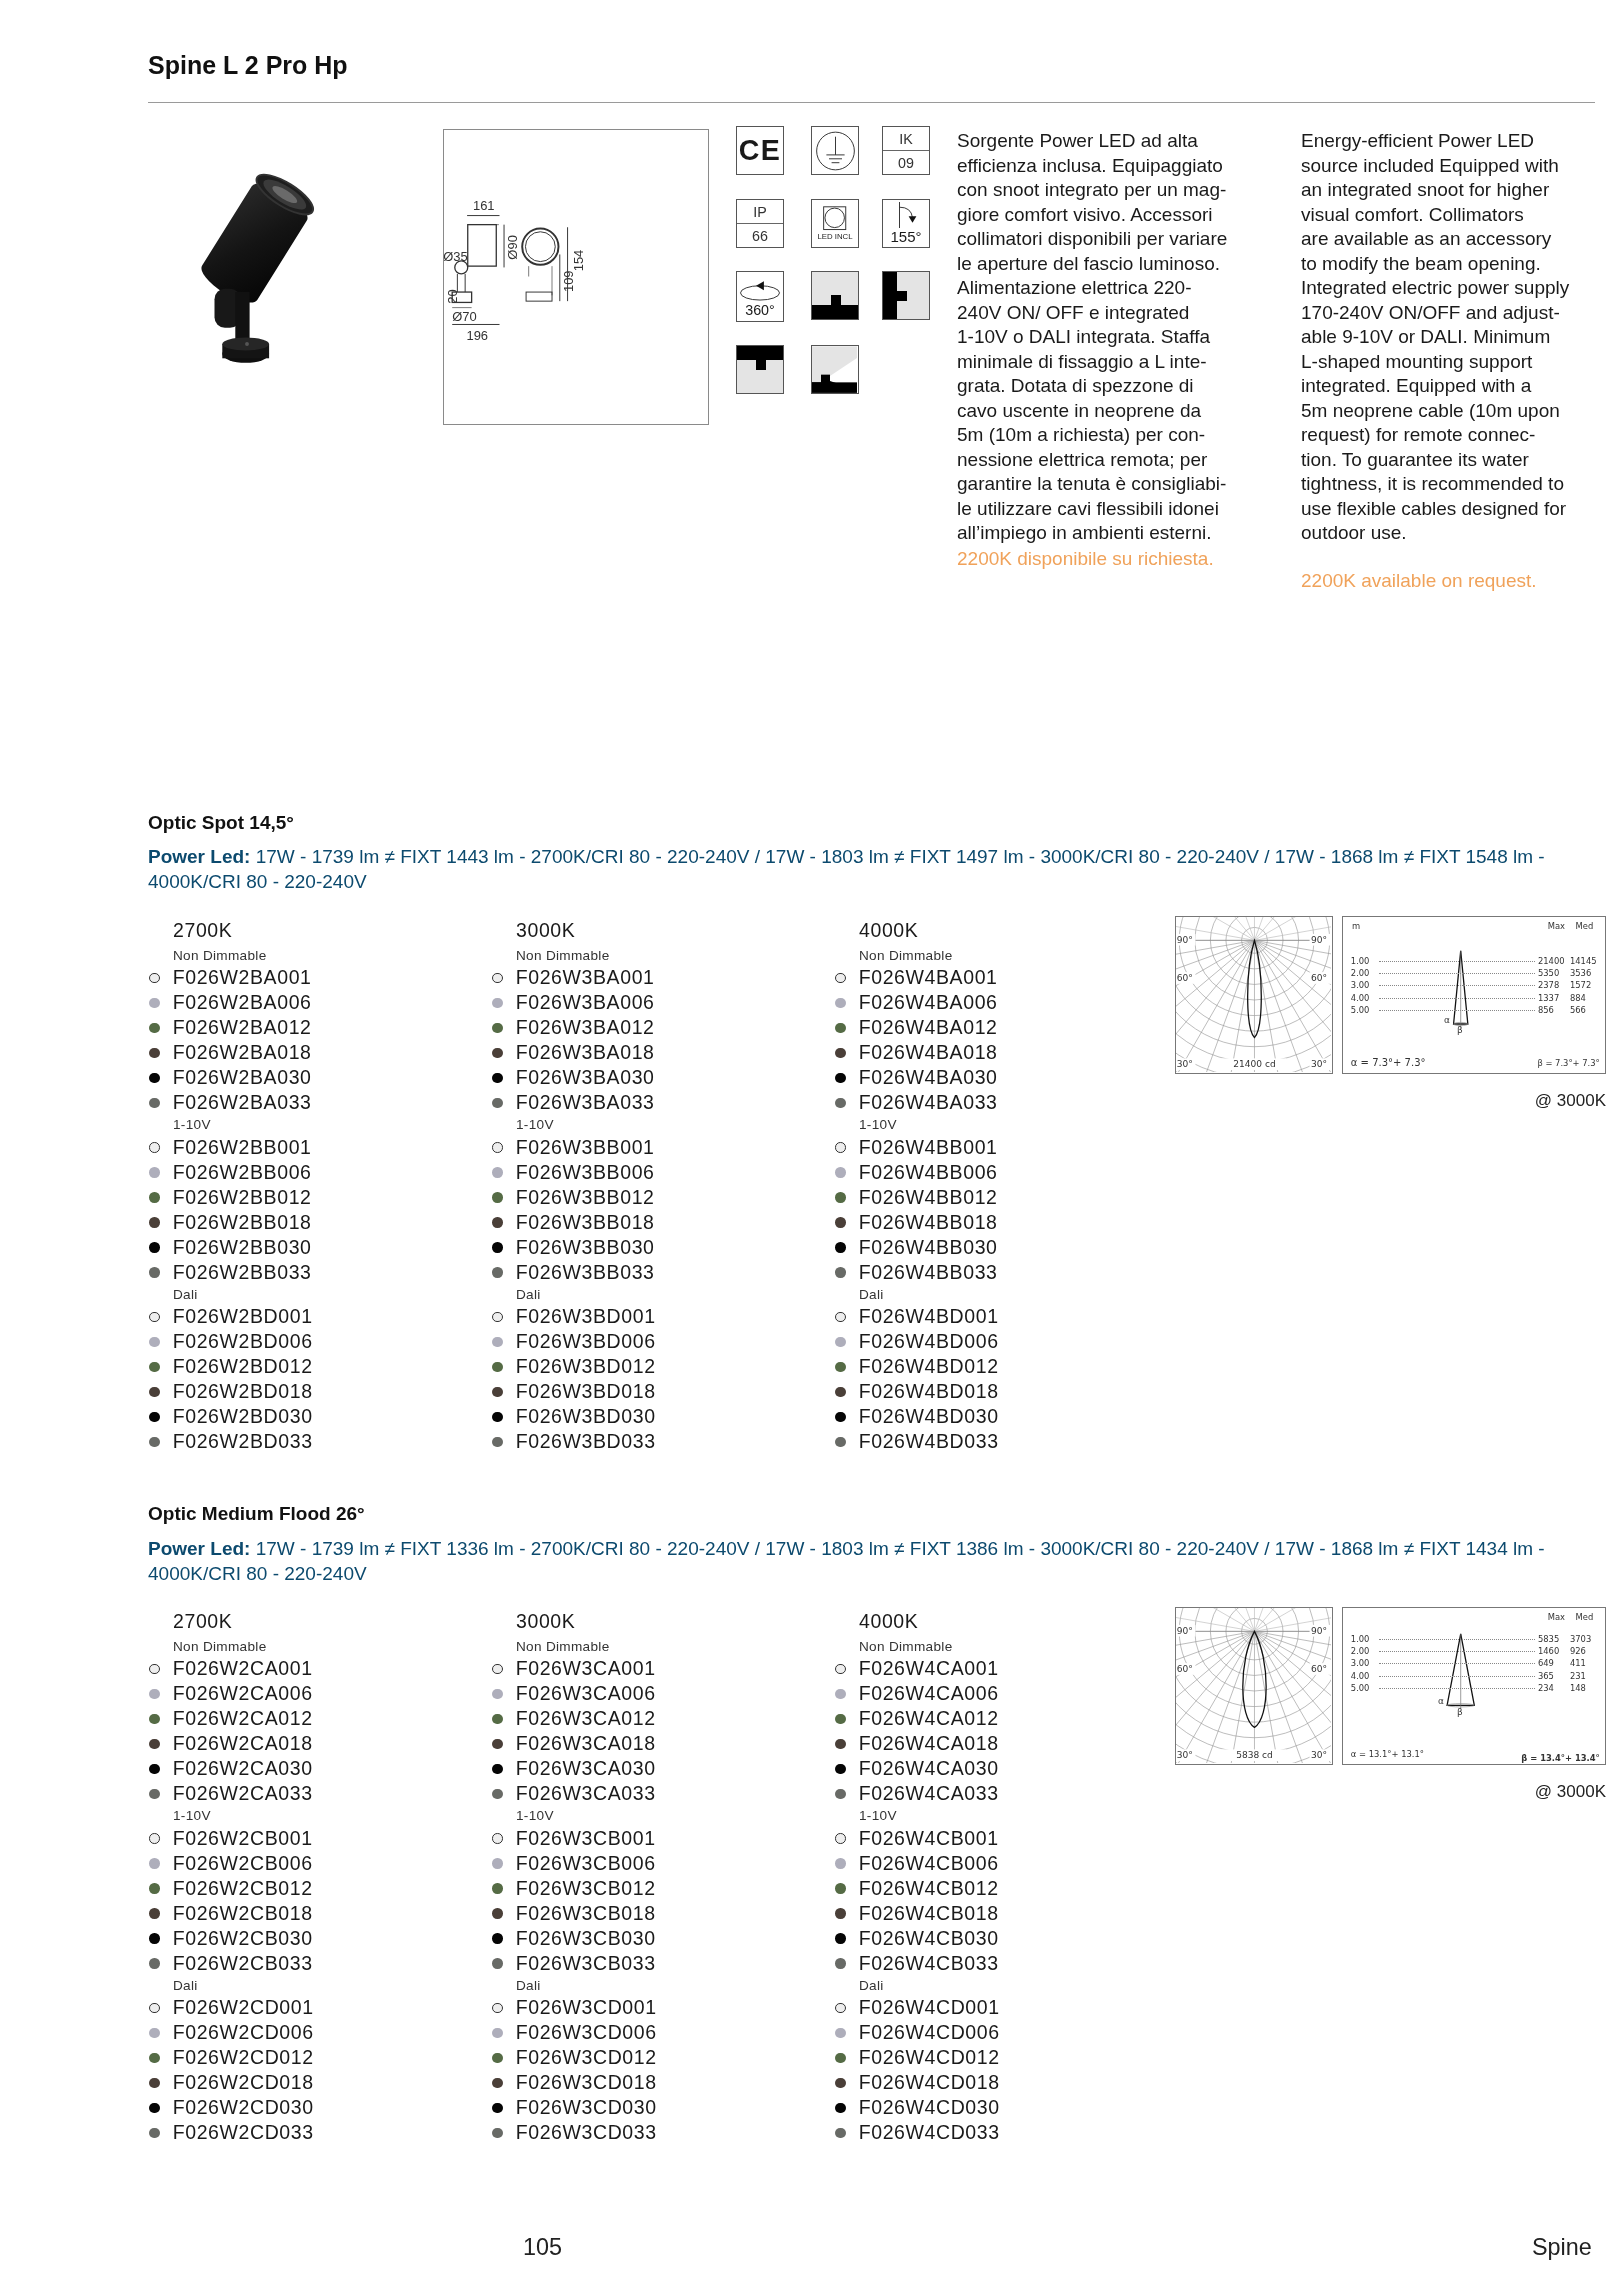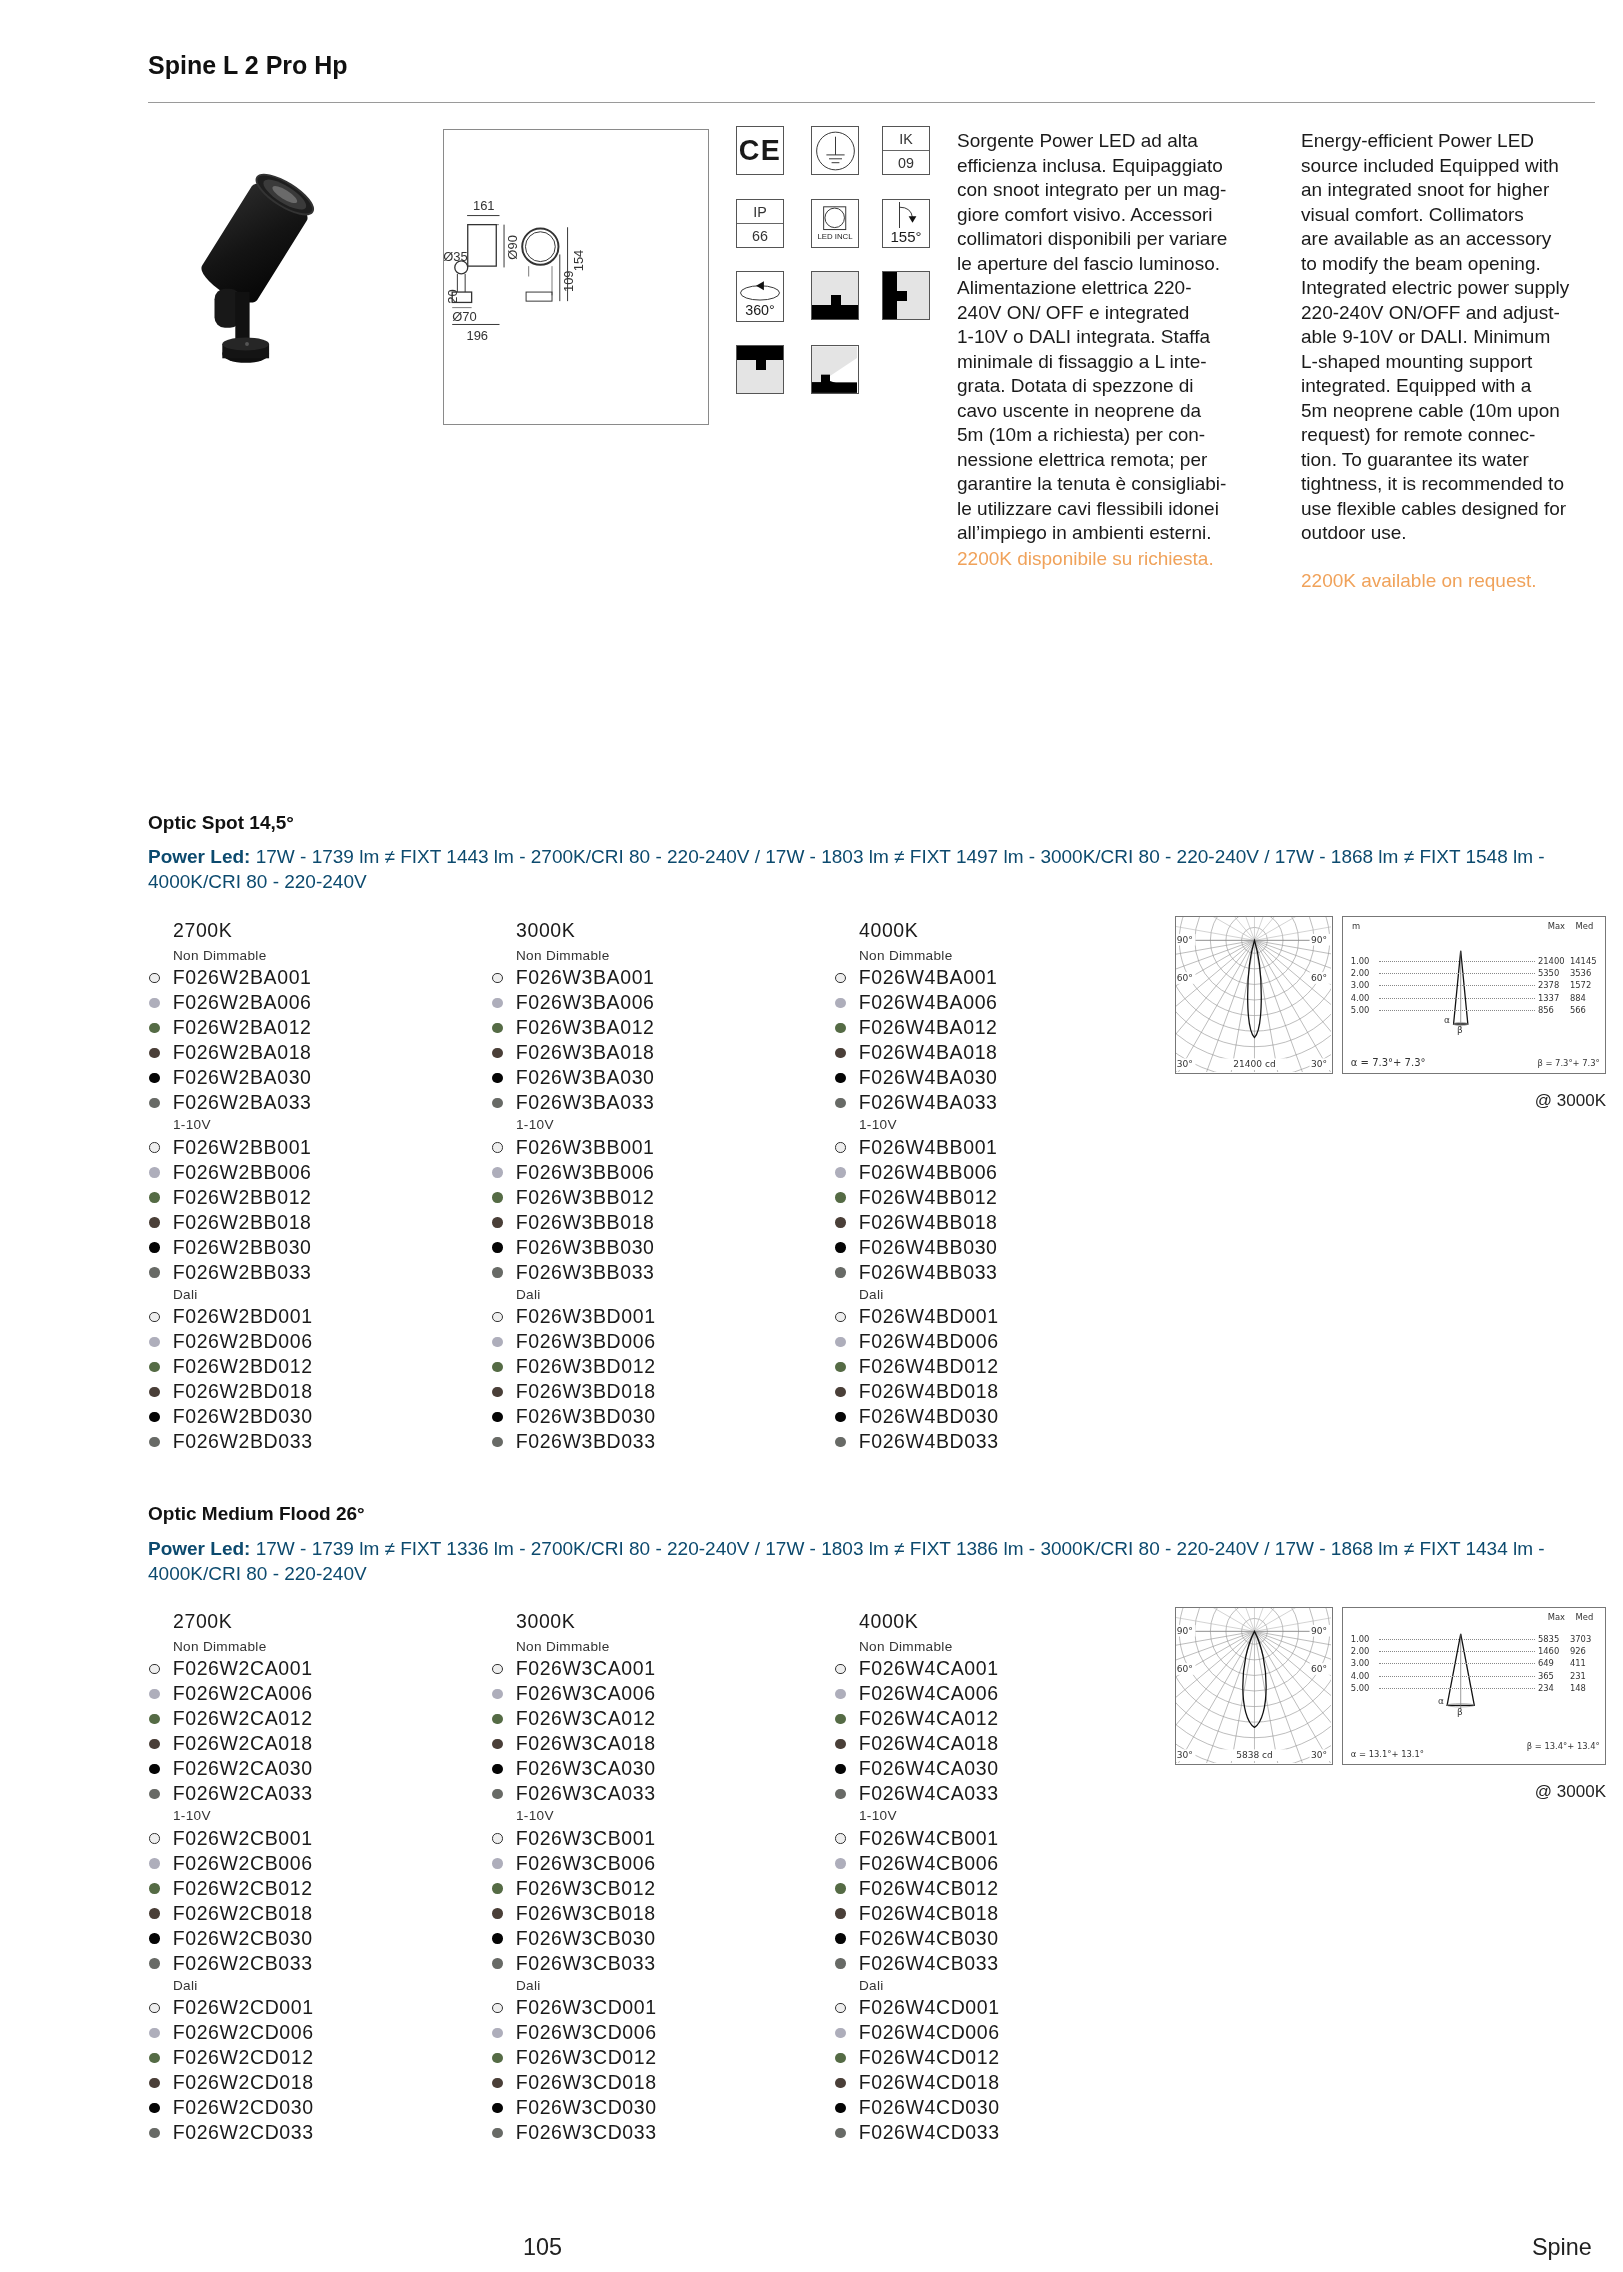--- a/index.html
+++ b/index.html
@@ -199,21 +199,21 @@
 <div class="abs note" style="left:957px;top:548px;">2200K disponibile su richiesta.</div>
 
 <div class="abs desc" style="left:1301px;top:129px;">
   <div>Energy-efficient Power LED</div>
   <div>source included Equipped with</div>
   <div>an integrated snoot for higher</div>
   <div>visual comfort. Collimators</div>
   <div>are available as an accessory</div>
   <div>to modify the beam opening.</div>
   <div>Integrated electric power supply</div>
-  <div>220-240V ON/OFF and adjust-</div>
+  <div>170-240V ON/OFF and adjust-</div>
   <div>able 9-10V or DALI. Minimum</div>
   <div>L-shaped mounting support</div>
   <div>integrated. Equipped with a</div>
   <div>5m neoprene cable (10m upon</div>
   <div>request) for remote connec-</div>
   <div>tion. To guarantee its water</div>
   <div>tightness, it is recommended to</div>
   <div>use flexible cables designed for</div>
   <div>outdoor use.</div>
 </div>
@@ -888,20 +888,20 @@
       </div>
       <div class="pt-row" style="top:74px;">
         <span class="d">5.00</span>
         <span class="line"></span>
         <span class="mx">234</span>
         <span class="md">148</span>
       </div>
       <div class="abs" style="left:95px;top:88px;font-size:9px;">α</div>
       <div class="abs" style="left:114px;top:99px;font-size:9px;">β</div>
       <div class="abs" style="left:7.8px;bottom:5.2px;font-size:8.4px;">α = 13.1°+ 13.1°</div>
-      <div class="abs" style="right:5.2px;bottom:13px;font-size:8.4px;">β = 13.4°+ 13.4°</div>
+      <div class="abs" style="right:5.2px;bottom:1px;font-size:8.4px;font-weight:bold;">β = 13.4°+ 13.4°</div>
     </div>
     <div class="abs at3000" style="left:1517px;top:1782px;width:89px;text-align:right;">@ 3000K</div>
   </div>
 
 <div class="abs footer-num">105</div>
 <div class="abs footer-name">Spine</div>
 
 
 </body></html>

